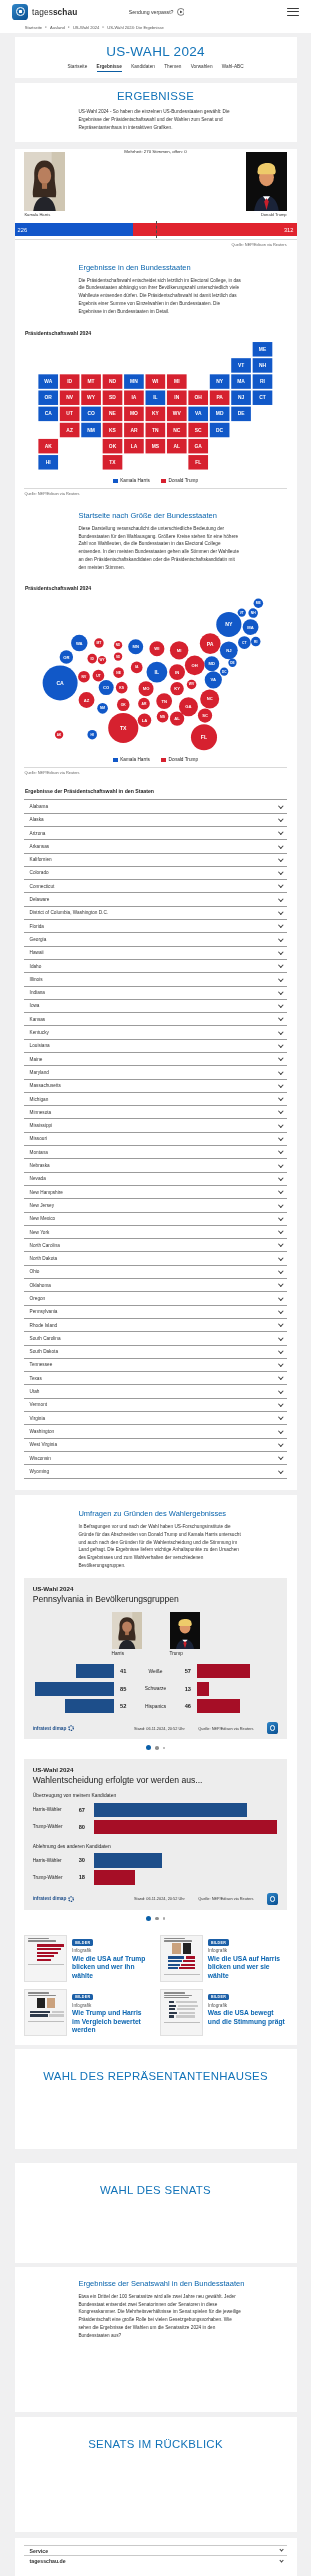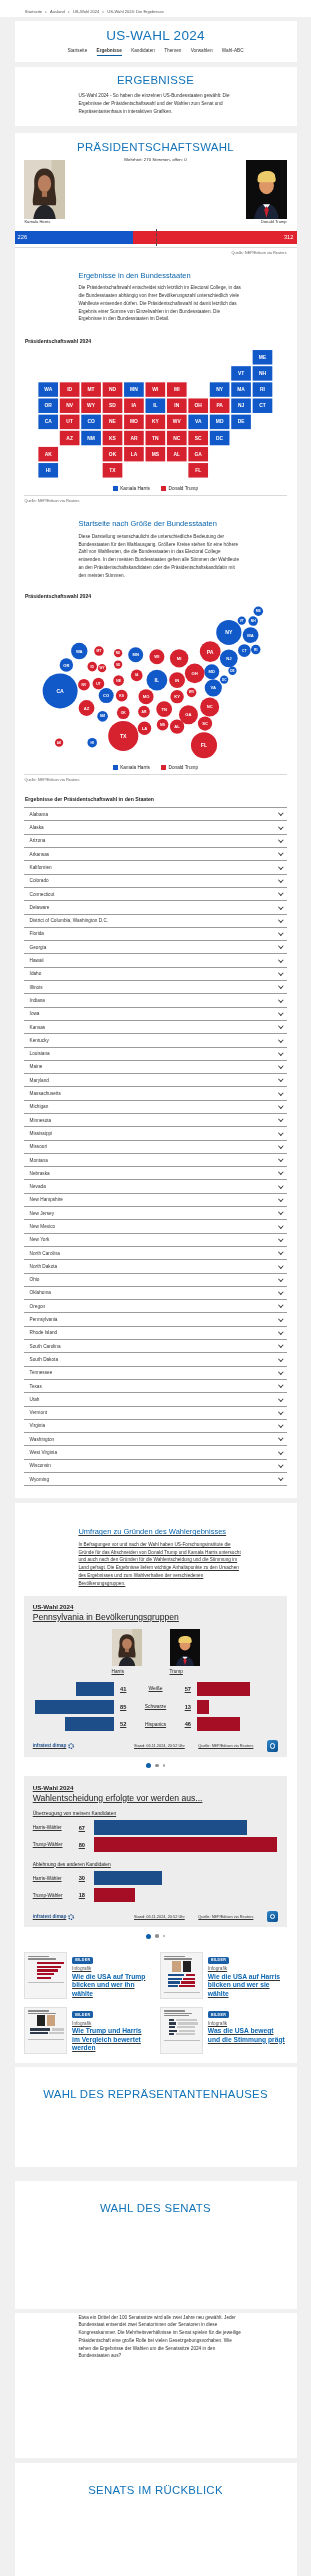--- a/index.html
+++ b/index.html
@@ -62,21 +62,21 @@
 
   
   .acc-head{font-size:5.2px;font-weight:700;color:#222;margin:13.5px 9.9px 5.2px;padding-left:0.5px;}
   .acc{margin:0 9.9px;border-bottom:0.5px solid #9b9b9b;padding-bottom:0;}
   .acc-row{display:flex;align-items:center;height:13.3px;border-top:0.5px solid #9b9b9b;font-size:4.7px;color:#333;cursor:pointer;padding:0 4.1px 0 5.2px;}
   .acc-row .chev{margin-left:auto;}
   .chev{width:3.6px;height:3.6px;border-right:0.7px solid #444;border-bottom:0.7px solid #444;transform:rotate(45deg);margin-top:-2.1px;flex:0 0 auto;}
   .card-bottom-pad{height:6.2px;}
 
   
-  .polls-card{padding-top:17px;padding-bottom:9.3px;text-decoration:underline;}
+  .polls-card{padding-top:7px;padding-bottom:9.3px;}
   .chart-card{background:#ededed;margin:8.3px 9.9px 0;padding:7.3px 8.3px 5.2px;}
   .kicker{font-size:6.2px;font-weight:700;color:#222;margin:0;}
   .chart-title{font-size:8.6px;font-weight:400;color:#222;margin:2.1px 0 0;}
   .duo-photos{display:flex;justify-content:center;gap:28px;margin-top:7.3px;}
   .duo-photos .col{width:30px;}
   .duo-photos .ph{width:30px;height:37px;overflow:hidden;}
   .duo-cap{font-size:4.7px;color:#222;margin-top:2.6px;}
   .mirror-rows{margin-top:6.2px;}
   .m-row{display:flex;align-items:center;height:17.6px;}
   .m-zone{flex:1;display:flex;}
@@ -114,35 +114,55 @@
   .t-photos{display:flex;gap:2.1px;justify-content:center;margin:1.6px 0 1.6px;}
   .t-photos i{width:8.3px;height:10.4px;display:block;}
   .teaser-txt{padding-top:1px;}
   .badge{display:inline-block;background:#1b5fa7;color:#fff;font-size:3.6px;font-weight:700;letter-spacing:0.3px;padding:1.3px 3.1px;border-radius:1.6px;}
   .teaser-kicker{font-size:4.7px;color:#555;margin-top:2.6px;}
   .teaser-title{font-size:6.7px;font-weight:700;color:#0b66b1;line-height:1.25;margin-top:1.6px;}
 
   
   .empty-sect .h-big{padding-top:21px;}
   .sect-house{height:100px;}
-  .sect-senate{height:128px;}
+  .sect-senate{height:100px;}
   .sect-retro{height:115px;}
   .senate-results{height:145px;padding-top:1px;}
   .senate-results .h-sub{padding-top:11.4px;}
 
   
   .footer-card{height:113px;padding-top:7.3px;}
   .f-acc{margin:0 9.9px;}
   .f-row{display:flex;align-items:center;height:10.4px;border-top:0.5px solid #c9c9c9;font-size:5.2px;font-weight:700;color:#333;cursor:pointer;padding:0 3.1px 0 5.2px;}
   .f-row .chev{margin-left:auto;width:3.1px;height:3.1px;}
 </style>
 </head>
 <body>
 
 <header class="topbar">
+  <div class="topbar-row">
+    <div class="ts-logo">
+        <div class="ts-logo-ring">
+          <span></span>
+        </div>
+      </div>
+    <div class="ts-word"><span>tages</span><b>schau</b></div>
+    <div class="missed">
+      <span>Sendung verpasst?</span>
+      <svg width="7.8" height="7.8" viewBox="0 0 15 15">
+          <circle cx="7.5" cy="7.5" r="6.6" fill="none" stroke="#333" stroke-width="1.2"></circle>
+          <path d="M6 4.8 L10.6 7.5 L6 10.2 Z" fill="#333"></path>
+        </svg>
+    </div>
+    <div class="burger">
+        <span></span>
+        <span></span>
+        <span></span>
+      </div>
+  </div>
   <nav class="breadcrumb" id="breadcrumb">
       <span data-crumb="">Startseite</span>
       <span class="sep">▸</span>
       <span data-crumb="">Ausland</span>
       <span class="sep">▸</span>
       <span data-crumb="">US-Wahl 2024</span>
       <span class="sep">▸</span>
       <span data-crumb="">US-Wahl 2024: Die Ergebnisse</span>
     </nav>
 </header>
@@ -158,21 +178,20 @@
       <span class="tab">Wahl-ABC</span>
     </div>
 </section>
 
 <section class="card intro-card" style="margin-bottom:7.3px;">
   <h2 class="h-big small">ERGEBNISSE</h2>
   <p class="indent-p">US-Wahl 2024 - So haben die einzelnen US-Bundesstaaten gewählt: Die Ergebnisse der Präsidentschaftswahl und der Wahlen zum Senat und Repräsentantenhaus in interaktiven Grafiken.</p>
 </section>
 
 <section class="card" style="margin-bottom:5.2px;padding-bottom:5.2px;">
-  <h2 class="h-big small">PRÄSIDENTSCHAFTSWAHL</h2>
   <p class="majority-note">Mehrheit: 270 Stimmen, offen: 0</p>
 
   <div class="cands">
     <div class="photo left" id="photo-harris"><svg viewBox="0 0 80 112" width="100%" height="100%" preserveAspectRatio="none">
     <rect width="80" height="112" fill="#ddd6c9"></rect>
           <rect x="54" width="26" height="112" fill="#cfc6b2"></rect>
     <path d="M40 16 C25 16 19 30 20 45 C21 62 15 72 18 86 L62 86 C65 72 59 62 60 45 C61 30 55 16 40 16" fill="#3a2a20"></path>
     <ellipse cx="40" cy="45" rx="13" ry="16.5" fill="#b97f5e"></ellipse>
     <rect x="35" y="59" width="10" height="11" fill="#a9714f"></rect>
     <path d="M18 112 C21 92 31 85 40 85 C49 85 59 92 62 112 Z" fill="#23242a"></path>
@@ -1096,20 +1115,21 @@
 
 <section class="card empty-sect sect-house" style="margin-bottom:14px;">
   <h2 class="h-big small">WAHL DES REPRÄSENTANTENHAUSES</h2>
 </section>
 
 <section class="card empty-sect sect-senate" style="margin-bottom:4.1px;">
   <h2 class="h-big small">WAHL DES SENATS</h2>
 </section>
 
 <section class="card senate-results" style="margin-bottom:5.2px;">
+  <h3 class="h-sub">Ergebnisse der Senatswahl in den Bundesstaaten</h3>
   <p class="indent-p">Etwa ein Drittel der 100 Senatssitze wird alle zwei Jahre neu gewählt. Jeder Bundesstaat entsendet zwei Senatorinnen oder Senatoren in diese Kongresskammer. Die Mehrheitsverhältnisse im Senat spielen für die jeweilige Präsidentschaft eine große Rolle bei vielen Gesetzgebungsvorhaben. Wie sehen die Ergebnisse der Wahlen um die Senatssitze 2024 in den Bundesstaaten aus?</p>
 </section>
 
 <section class="card empty-sect sect-retro" style="margin-bottom:5.7px;">
   <h2 class="h-big small">SENATS IM RÜCKBLICK</h2>
 </section>
 
 <footer class="card footer-card" style="margin-bottom:0;">
   <div class="f-acc" id="footer-acc">
       <div class="f-row">

